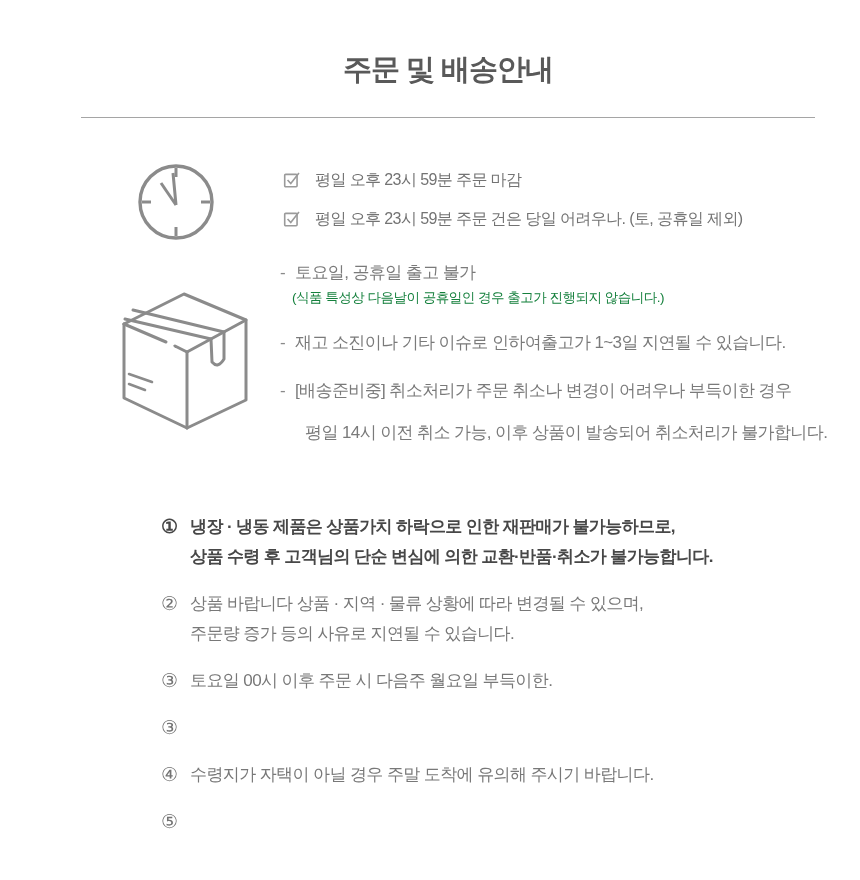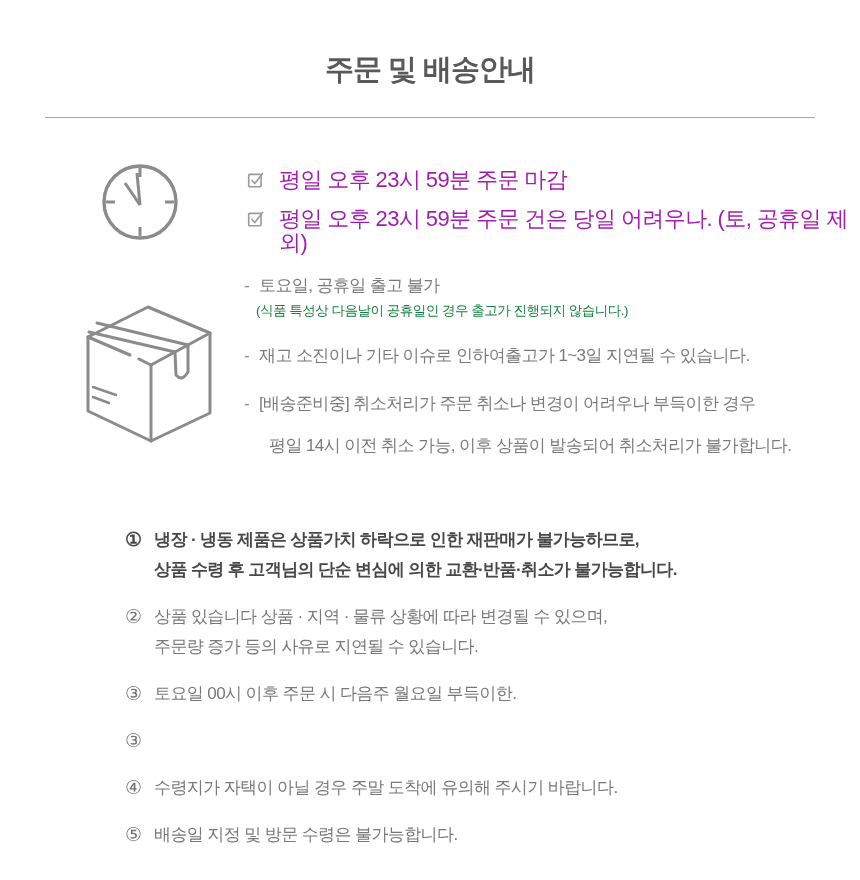--- a/index.html
+++ b/index.html
@@ -1,36 +1,36 @@
 <!DOCTYPE html>
 <html><head>
 <meta charset="utf-8">
 <style>
   * { margin:0; padding:0; box-sizing:border-box; }
   html,body { background:#ffffff; }
   body { width:860px; font-family:"Liberation Sans", sans-serif; }
-  .page { position:relative; width:860px; height:880px; background:#fff; overflow:hidden; }
+  .page { position:relative; width:860px; height:880px; background:#fff; overflow:hidden;padding-left:36px; }
 
   .title{
     text-align:center; padding-top:50px;
     font-size:29px; font-weight:600; color:#595959; letter-spacing:-1px;
   }
   .divider{
     border:none; border-top:1px solid #a5a5a5;
     margin:27px 45px 0 45px;
   }
 
   .section{ display:flex; align-items:flex-start; }
   .sec-order{ margin-top:42px; padding-left:100px; }
   .icon-wrap{ flex:0 0 auto; }
   .clock-wrap{ width:80px; height:80px; margin-top:2px; }
   .sec-order .sec-content{ margin-left:67px; padding-top:8px; }
 
-  .check-item{ display:flex; align-items:flex-start; font-size:22px; line-height:24px;
-    color:#a21caf; letter-spacing:-0.6px; }
+  .check-item{ display:flex; align-items:flex-start; font-size:16px; line-height:24px;
+    color:#737373; letter-spacing:-0.6px;text-align:right; }
   .check-item + .check-item{ margin-top:15px; }
   .check-item svg{ flex:0 0 auto; margin:2px 13px 0 0; }
 
   .sec-ship{ margin-top:19px; padding-left:78px; }
   .box-wrap{ width:146px; height:154px; margin-top:25px; }
   .sec-ship .sec-content{ margin-left:20px; padding-top:0; }
 
   .dash-item{ display:flex; font-size:17px; line-height:24px; color:#7a7a7a;
     letter-spacing:-0.6px; margin-bottom:24px; }
   .dash-item.has-subnote{ margin-bottom:3px; }
@@ -136,40 +136,37 @@
       <div class="note bold">
         <span class="note-num">①</span>
         <span class="note-lines">
           <div>냉장 · 냉동 제품은 상품가치 하락으로 인한 재판매가 불가능하므로,</div>
           <div>상품 수령 후 고객님의 단순 변심에 의한 교환·반품·취소가 불가능합니다.</div>
         </span>
       </div>
       <div class="note">
         <span class="note-num">②</span>
         <span class="note-lines">
-          <div>상품 있습니다 상품 · 지역 · 물류 상황에 따라 변경될 수 있으며,</div>
+          <div>상품 바랍니다 상품 · 지역 · 물류 상황에 따라 변경될 수 있으며,</div>
           <div>주문량 증가 등의 사유로 지연될 수 있습니다.</div>
         </span>
       </div>
       <div class="note">
         <span class="note-num">③</span>
         <span class="note-lines">
           <div>토요일 00시 이후 주문 시 다음주 월요일 부득이한.</div>
         </span>
       </div>
       <div class="note">
         <span class="note-num">③</span>
       </div>
       <div class="note">
         <span class="note-num">④</span>
         <span class="note-lines">
           <div>수령지가 자택이 아닐 경우 주말 도착에 유의해 주시기 바랍니다.</div>
         </span>
       </div>
       <div class="note">
         <span class="note-num">⑤</span>
-        <span class="note-lines">
-          <div>배송일 지정 및 방문 수령은 불가능합니다.</div>
-        </span>
       </div>
     </div>
 
 </div>
 
 </body></html>

